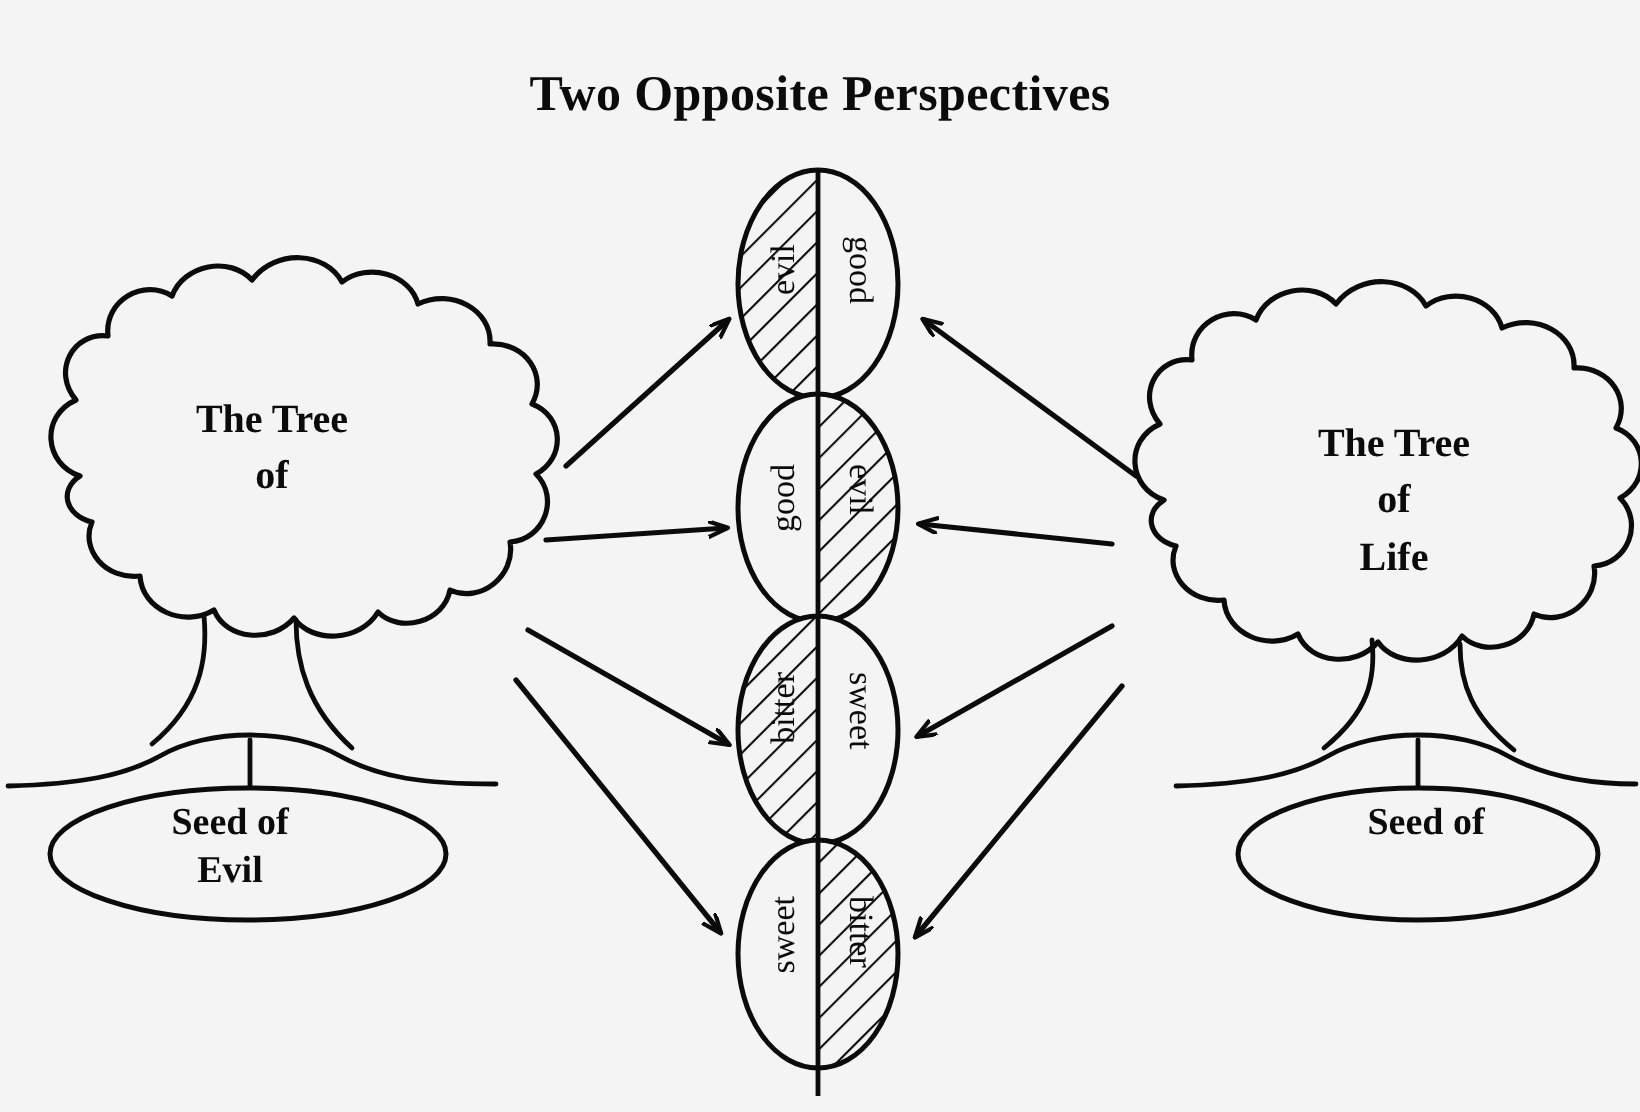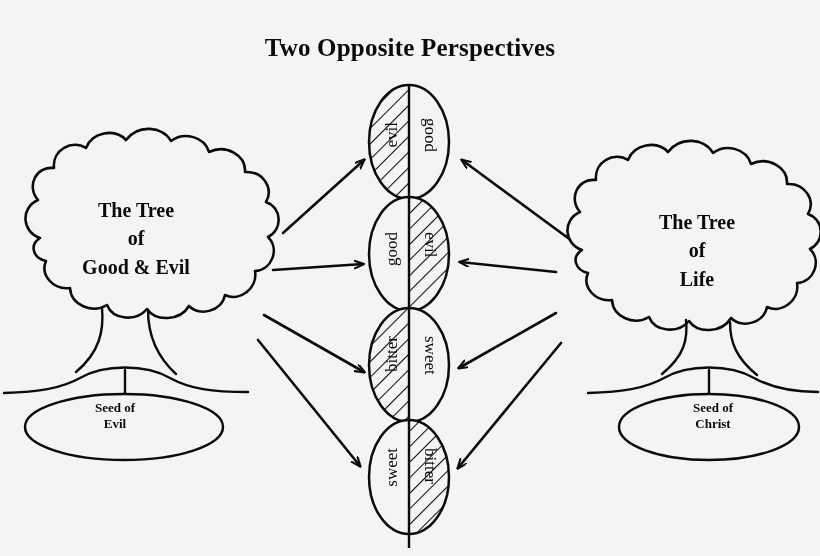--- a/index.html
+++ b/index.html
@@ -52,21 +52,21 @@
     font-size: 25px;
     letter-spacing: 0.2px;
   }
   .tree-label {
     font-size: 20px;
     line-height: 1.42;
   }
   #tree-left-label { left: 16px; top: 196px; width: 240px; }
   #tree-right-label { left: 572px; top: 208px; width: 250px; }
   .seed-label {
-    font-size: 13px;
+    font-size: 19px;
     line-height: 1.25;
   }
   #seed-left-label { left: 20px; top: 400px; width: 190px; }
   #seed-right-label { left: 618px; top: 400px; width: 190px; }
   .vlabel {
     position: absolute;
     font-family: "Liberation Serif", "DejaVu Serif", serif;
     font-size: 17px;
     color: #0b0b0b;
     white-space: nowrap;
@@ -210,37 +210,35 @@
     </g>
   </svg>
 
   <div class="label-layer">
 
     <div class="txt" id="diagram-title">Two Opposite Perspectives</div>
 
     <div class="txt tree-label" id="tree-left-label">
       <div>The Tree</div>
       <div>of</div>
-      <div>Good &amp; Evil</div>
     </div>
 
     <div class="txt tree-label" id="tree-right-label">
       <div>The Tree</div>
       <div>of</div>
       <div>Life</div>
     </div>
 
     <div class="txt seed-label" id="seed-left-label">
       <div>Seed of</div>
       <div>Evil</div>
     </div>
 
     <div class="txt seed-label" id="seed-right-label">
       <div>Seed of</div>
-      <div>Christ</div>
     </div>
 
     <div class="vlabel up" style="left:382px; top:122px;">evil</div>
     <div class="vlabel down" style="left:420px; top:118px;">good</div>
 
     <div class="vlabel up" style="left:382px; top:232px;">good</div>
     <div class="vlabel down" style="left:420px; top:232px;">evil</div>
 
     <div class="vlabel up" style="left:382px; top:336px;">bitter</div>
     <div class="vlabel down" style="left:420px; top:336px;">sweet</div>

